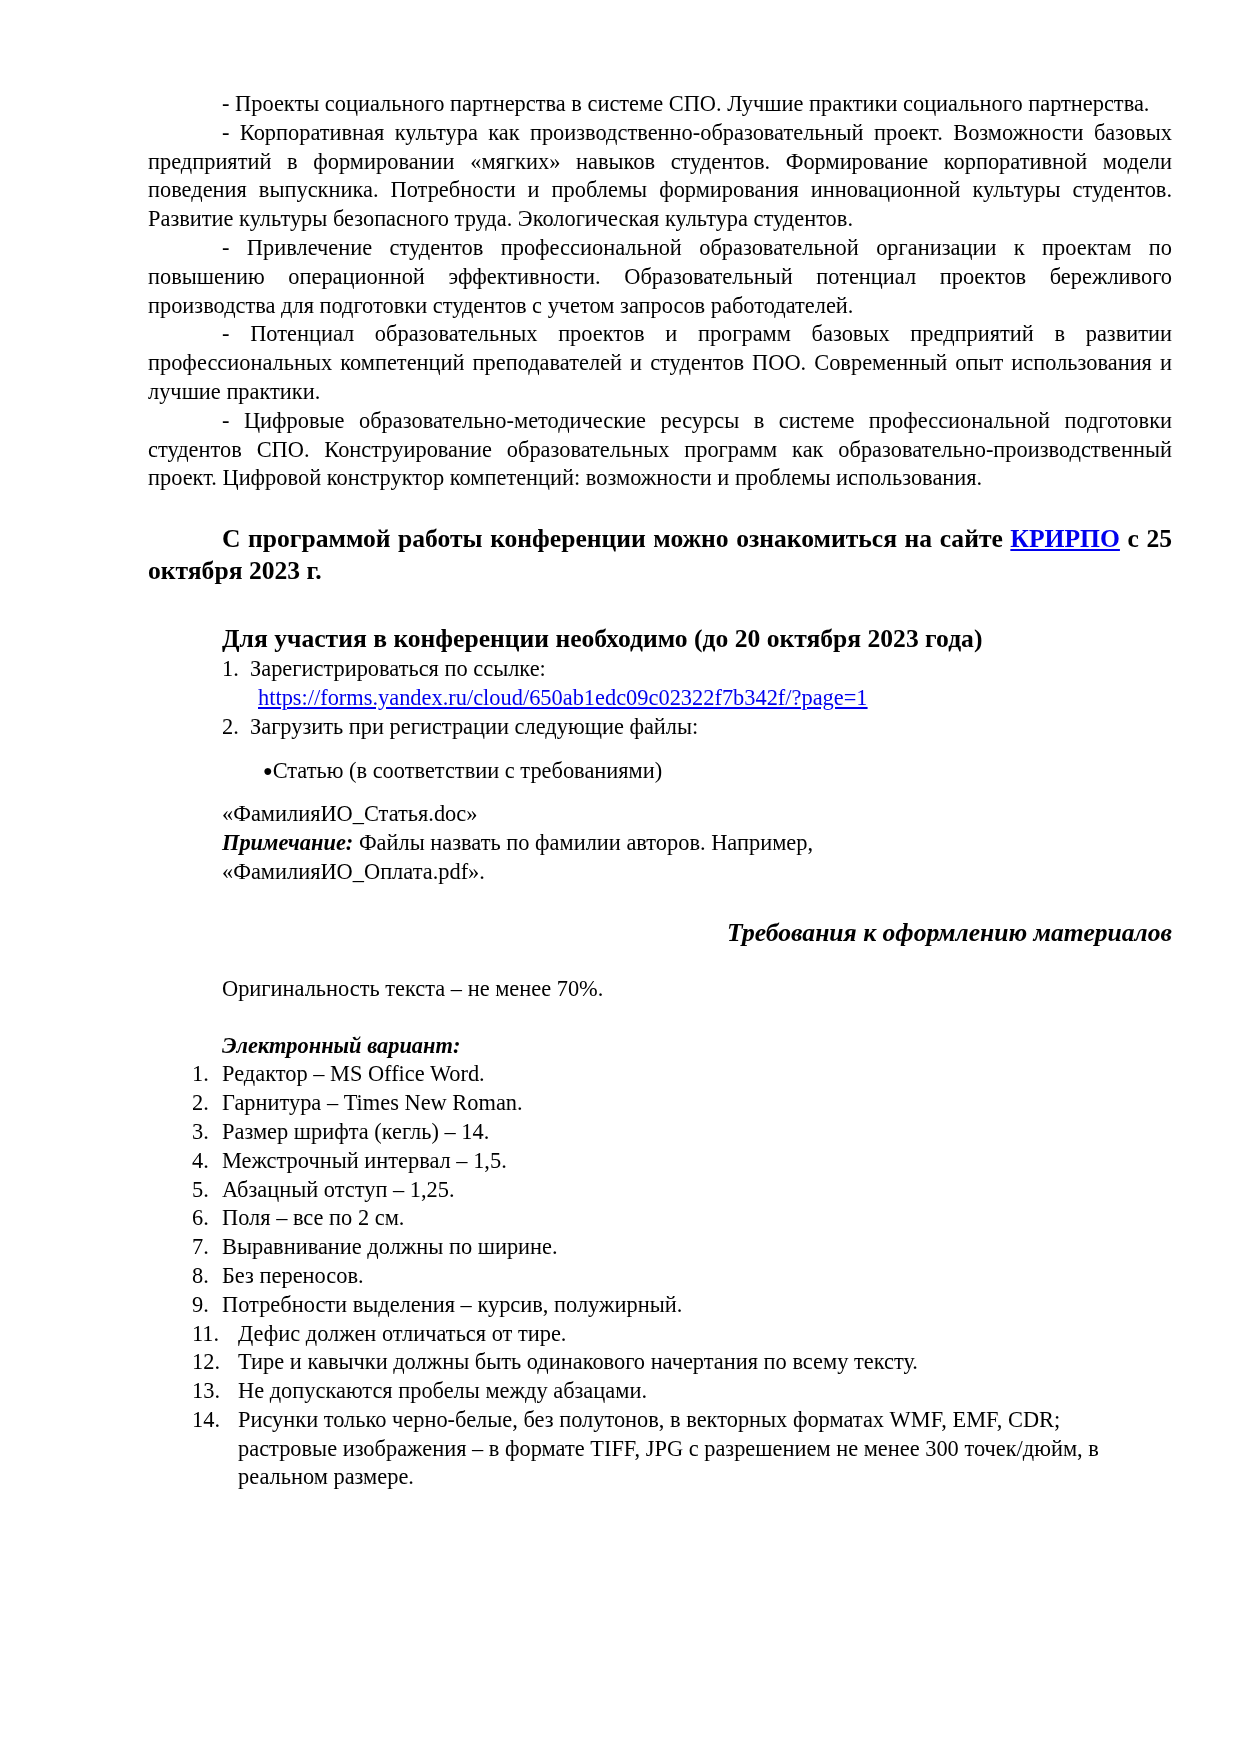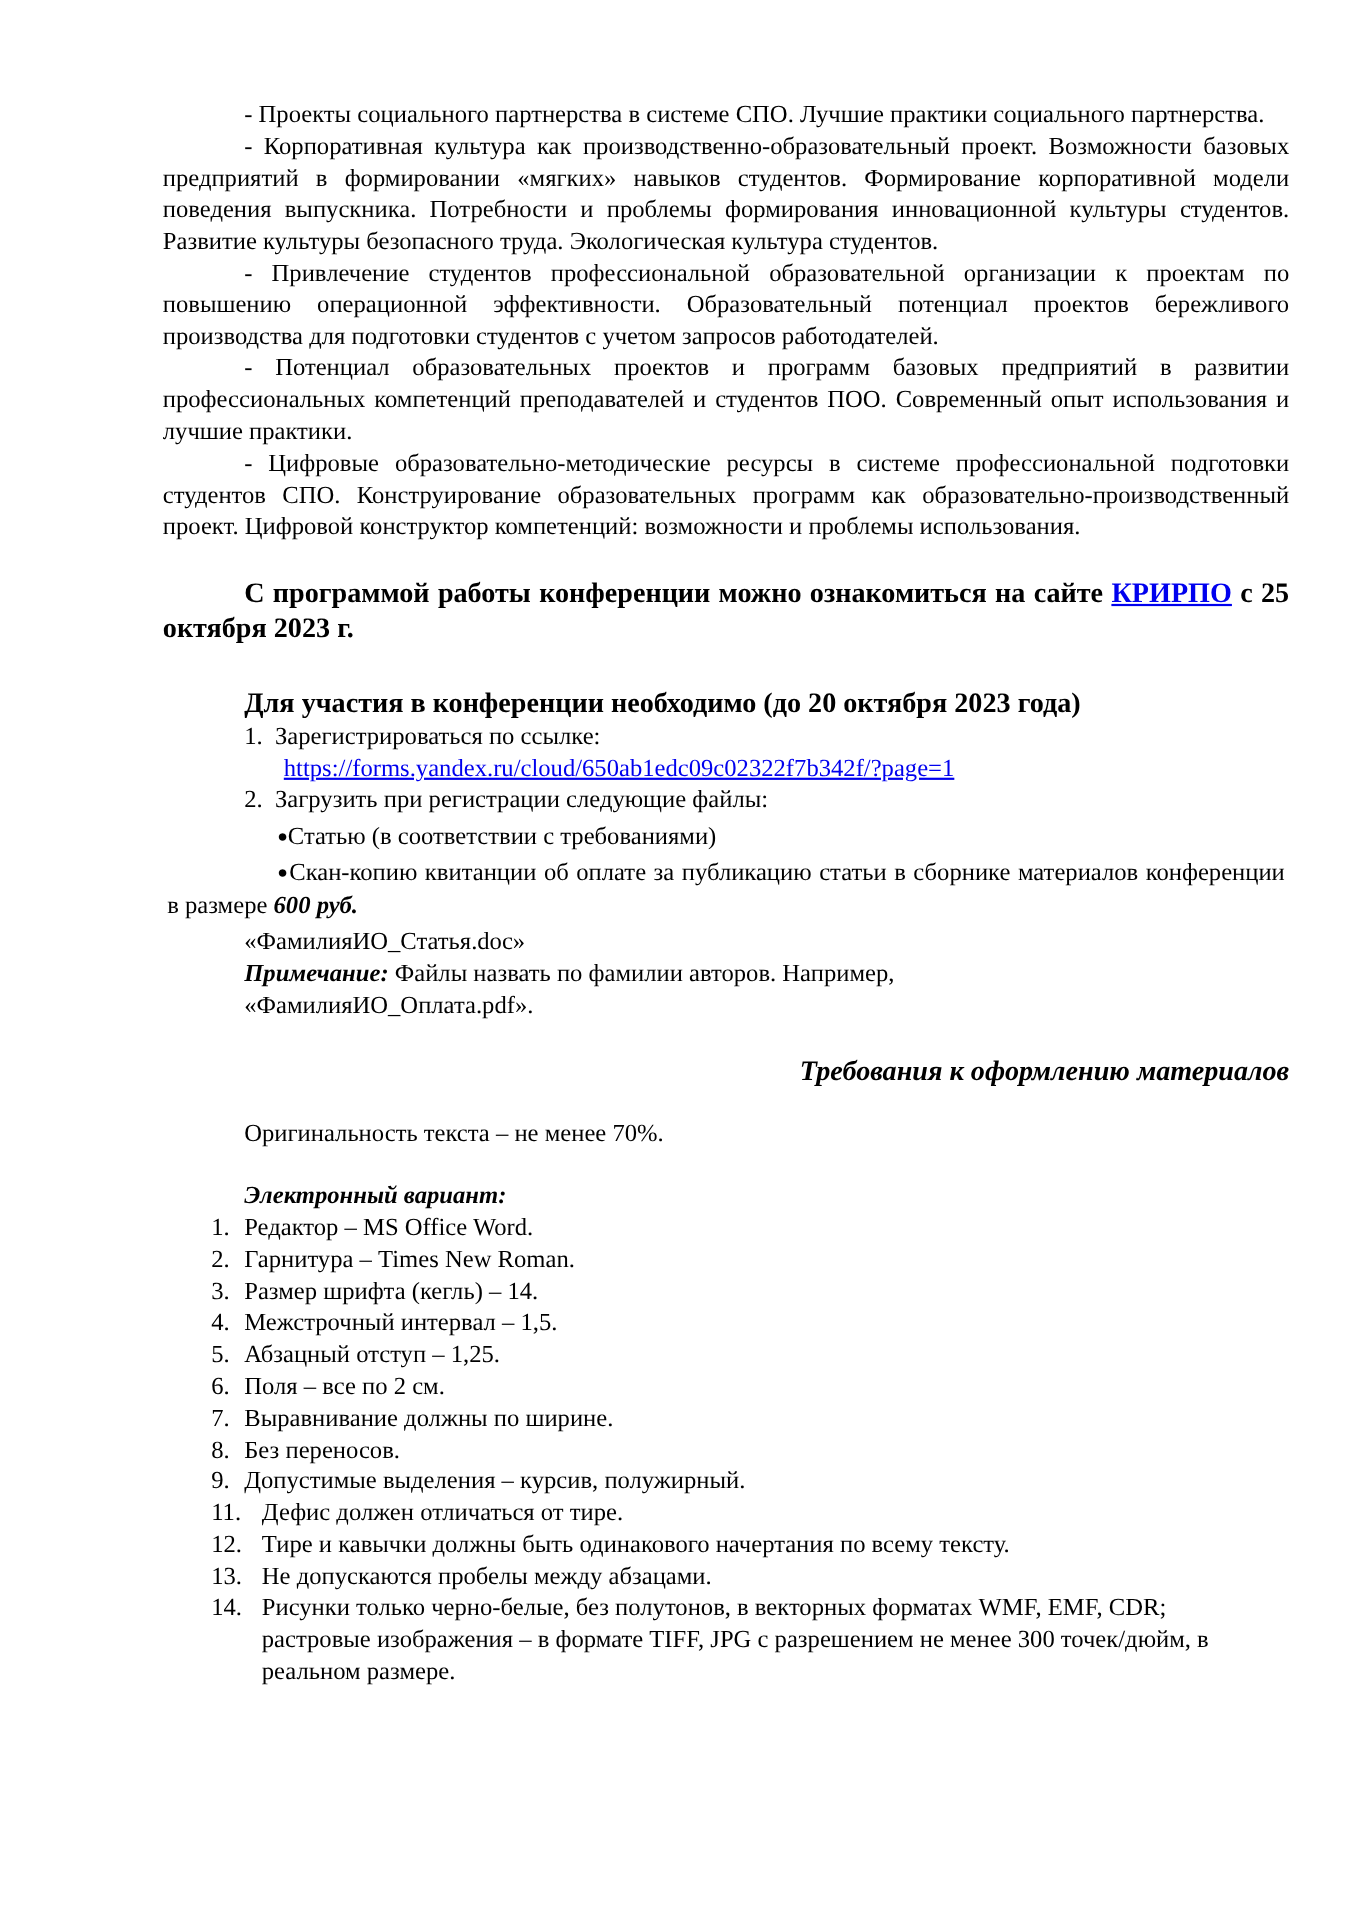--- a/index.html
+++ b/index.html
@@ -6,21 +6,21 @@
   body { width: 1241px; height: 1755px; position: relative; overflow: hidden;
          font-family: "Liberation Serif", serif; color: #000; }
   .page { position: absolute; left: 148px; top: 90px; width: 1024px; font-size: 22.4px; line-height: 28.8px; }
   .par { text-align: justify; text-indent: 74px; margin: 0; }
   .bold-par { font-weight: bold; font-size: 25.6px; line-height: 32px; text-align: justify; text-indent: 74px; margin: 24px 0 0 0; }
   .link { color: #0000ee; text-decoration: underline; }
   .h-part { font-weight: bold; font-size: 25.6px; line-height: 32px; margin: 36px 0 0 74px; }
   .num-item { margin: 0 0 0 74px; }
   .num-item .n { display: inline-block; width: 28px; }
   .url-line { margin: 0 0 0 110px; }
-  .bullet { margin: 4px; text-indent: 100px; text-align: justify; }
+  .bullet { margin: 15px; text-indent: 100px; text-align: justify; }
   .bullet .dot { font-size: 16px; vertical-align: 2px; }
   .note { margin: 0 0 0 74px; }
   .note b { font-style: italic; }
   .h-req { font-weight: bold; font-size: 25.6px; line-height: 32px; text-align: right; margin: 30px 0 0 0; font-style: italic; }
   .orig { margin: 26px 0 0 74px; }
   .evar { margin: 28px 0 0 74px; font-weight: bold; font-style: italic; }
   ol.req { list-style: none; padding: 0; margin: 0; }
   ol.req li { position: relative; padding-left: 74px; }
   ol.req li .n { position: absolute; left: 44px; }
   ol.req li.wide { padding-left: 90px; }
@@ -50,23 +50,20 @@
   </div>
   <div class="url-line">
     <a class="link">https://forms.yandex.ru/cloud/650ab1edc09c02322f7b342f/?page=1</a>
   </div>
   <div class="num-item">
     <span class="n">2.</span><span>Загрузить при регистрации следующие файлы:</span>
   </div>
   <p class="bullet">
     <span class="dot">●</span><span>Статью (в соответствии с требованиями)</span>
   </p>
-  <p class="bullet">
-    <span class="dot">●</span><span>Скан-копию квитанции об оплате за публикацию статьи в сборнике материалов конференции в размере </span><b><i>600 руб.</i></b>
-  </p>
   <div class="note">«ФамилияИО_Статья.doc»</div>
   <div class="note">
     <b>Примечание:</b><span> Файлы назвать по фамилии авторов. Например,</span>
   </div>
   <div class="note">«ФамилияИО_Оплата.pdf».</div>
 
   <div class="h-req">Требования к оформлению материалов</div>
 
   <div class="orig">Оригинальность текста – не менее 70%.</div>
 
@@ -74,20 +71,20 @@
 
   <ol class="req">
     <li><span class="n">1.</span><span>Редактор – MS Office Word.</span></li>
     <li><span class="n">2.</span><span>Гарнитура – Times New Roman.</span></li>
     <li><span class="n">3.</span><span>Размер шрифта (кегль) – 14.</span></li>
     <li><span class="n">4.</span><span>Межстрочный интервал – 1,5.</span></li>
     <li><span class="n">5.</span><span>Абзацный отступ – 1,25.</span></li>
     <li><span class="n">6.</span><span>Поля – все по 2 см.</span></li>
     <li><span class="n">7.</span><span>Выравнивание должны по ширине.</span></li>
     <li><span class="n">8.</span><span>Без переносов.</span></li>
-    <li><span class="n">9.</span><span>Допустимые выделения – курсив, полужирный.</span></li>
+    <li><span class="n">9.</span><span>Потребности выделения – курсив, полужирный.</span></li>
     <li class="wide"><span class="n">11.</span><span>Дефис должен отличаться от тире.</span></li>
     <li class="wide"><span class="n">12.</span><span>Тире и кавычки должны быть одинакового начертания по всему тексту.</span></li>
     <li class="wide"><span class="n">13.</span><span>Не допускаются пробелы между абзацами.</span></li>
     <li class="wide" style="padding-right:20px;"><span class="n">14.</span><span>Рисунки только черно-белые, без полутонов, в векторных форматах WMF, EMF, CDR; растровые изображения – в формате TIFF, JPG с разрешением не менее 300 точек/дюйм, в реальном размере.</span></li>
   </ol>
 
 </div>
 
 </body></html>

